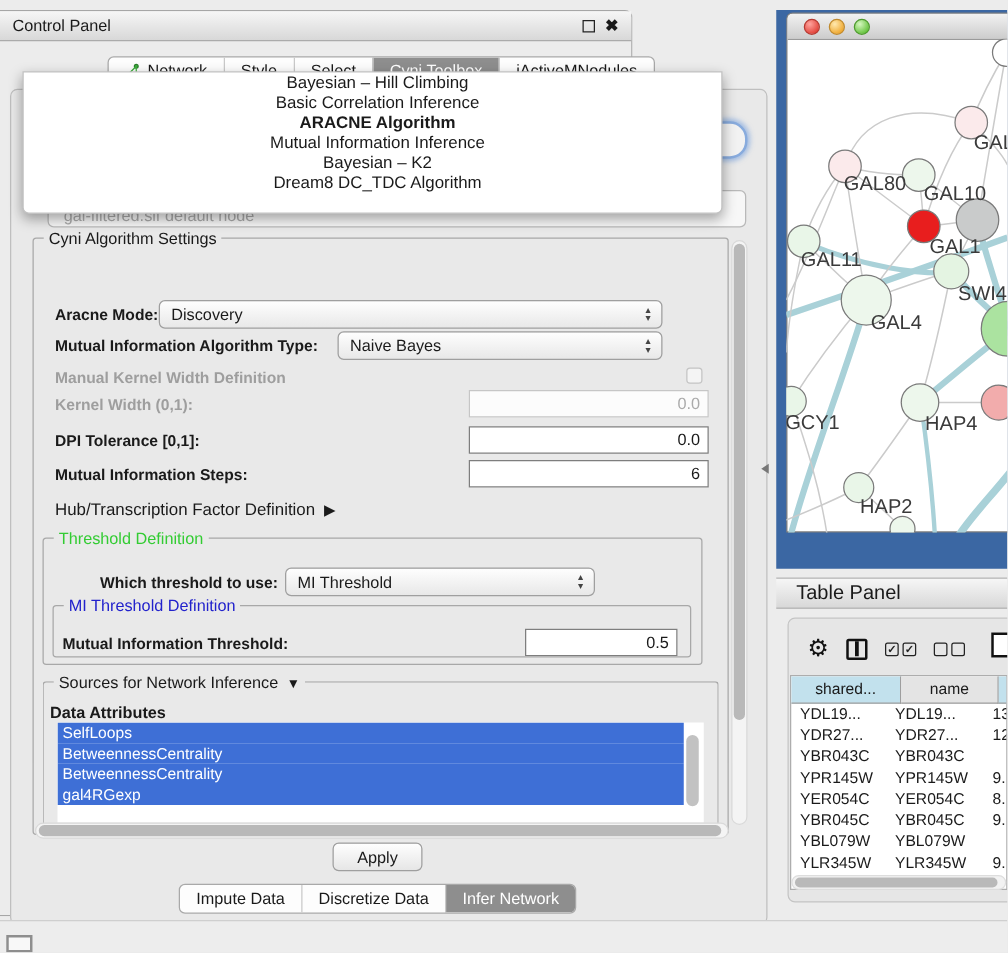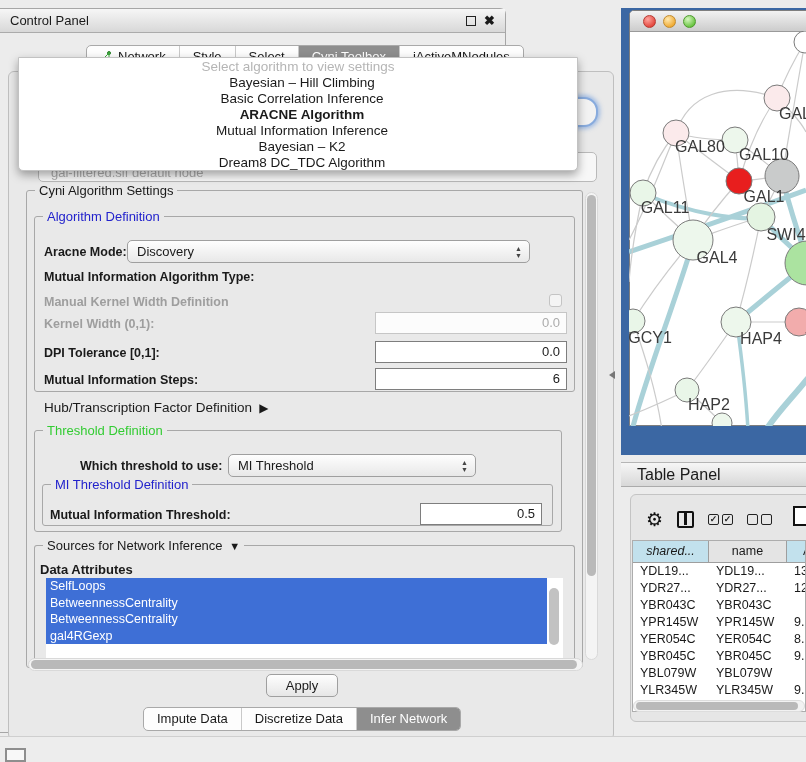--- a/index.html
+++ b/index.html
@@ -187,49 +187,52 @@
 
     <div class="main-panel"></div>
   </div>
 
   <div class="frag-combo-focus"></div>
   <div class="frag-combo2">
     <span>gal-filtered.sif default node</span>
   </div>
 
   <div class="popup">
-    <div class="hint">Select algorithm to view settings</div>
     <ul id="algo-list">
         <li>Bayesian – Hill Climbing</li>
         <li>Basic Correlation Inference</li>
         <li class="bold">ARACNE Algorithm</li>
         <li>Mutual Information Inference</li>
         <li>Bayesian – K2</li>
         <li>Dream8 DC_TDC Algorithm</li>
       </ul>
   </div>
 
   <div class="group" style="left:26px;top:190px;width:557px;height:478px;">
     <span class="gtitle">Cyni Algorithm Settings</span>
   </div>
 
-  <div class="group" style="left:34px;top:216px;width:541px;height:176px;">
-    <span class="gtitle blue">Algorithm Definition</span>
-  </div>
 
   <span class="flabel" style="left:44px;top:245px;">Aracne Mode:</span>
   <div class="combo" style="left:127px;top:240px;width:403px;">
     <span>Discovery</span>
     <span class="stepper">
         <span>▲</span>
         <span>▼</span>
       </span>
   </div>
 
   <span class="flabel" style="left:44px;top:270px;">Mutual Information Algorithm Type:</span>
+  <div class="combo" style="left:270px;top:265px;width:260px;">
+    <span>Naive Bayes</span>
+    <span class="stepper">
+        <span>▲</span>
+        <span>▼</span>
+      </span>
+  </div>
 
   <span class="flabel dis" style="left:44px;top:295px;">Manual Kernel Width Definition</span>
   <span class="checkbox" style="left:549px;top:294px;"></span>
 
   <span class="flabel dis" style="left:44px;top:317px;">Kernel Width (0,1):</span>
   <div class="tfield dis" style="left:375px;top:312px;width:192px;">0.0</div>
 
   <span class="flabel" style="left:44px;top:346px;">DPI Tolerance [0,1]:</span>
   <div class="tfield" style="left:375px;top:341px;width:192px;">0.0</div>
 
@@ -384,21 +387,21 @@
       </span>
     <span class="cbpair">
         <span class="cbx"></span>
         <span class="cbx"></span>
       </span>
   </div>
   <div class="docicon"></div>
 
   <div class="tbl">
     <div class="tbl-head" id="tbl-head">
-        <div class="hc hl" style="width: 76px; font-style: italic;">shared...</div>
+        <div class="hc hl" style="width: 88px;">shared...</div>
         <div class="hc plainh" style="width: 78px;">name</div>
         <div class="hc hl" style="width: 77px; text-align: left; padding-left: 16px;">A</div>
       </div>
     <div class="tbl-body" id="tbl-body">
         <div class="tr">
           <div class="td" style="width: 76px;">YDL19...</div>
           <div class="td" style="width: 78px;">YDL19...</div>
           <div class="td" style="width: 77px;">13</div>
         </div>
         <div class="tr">

